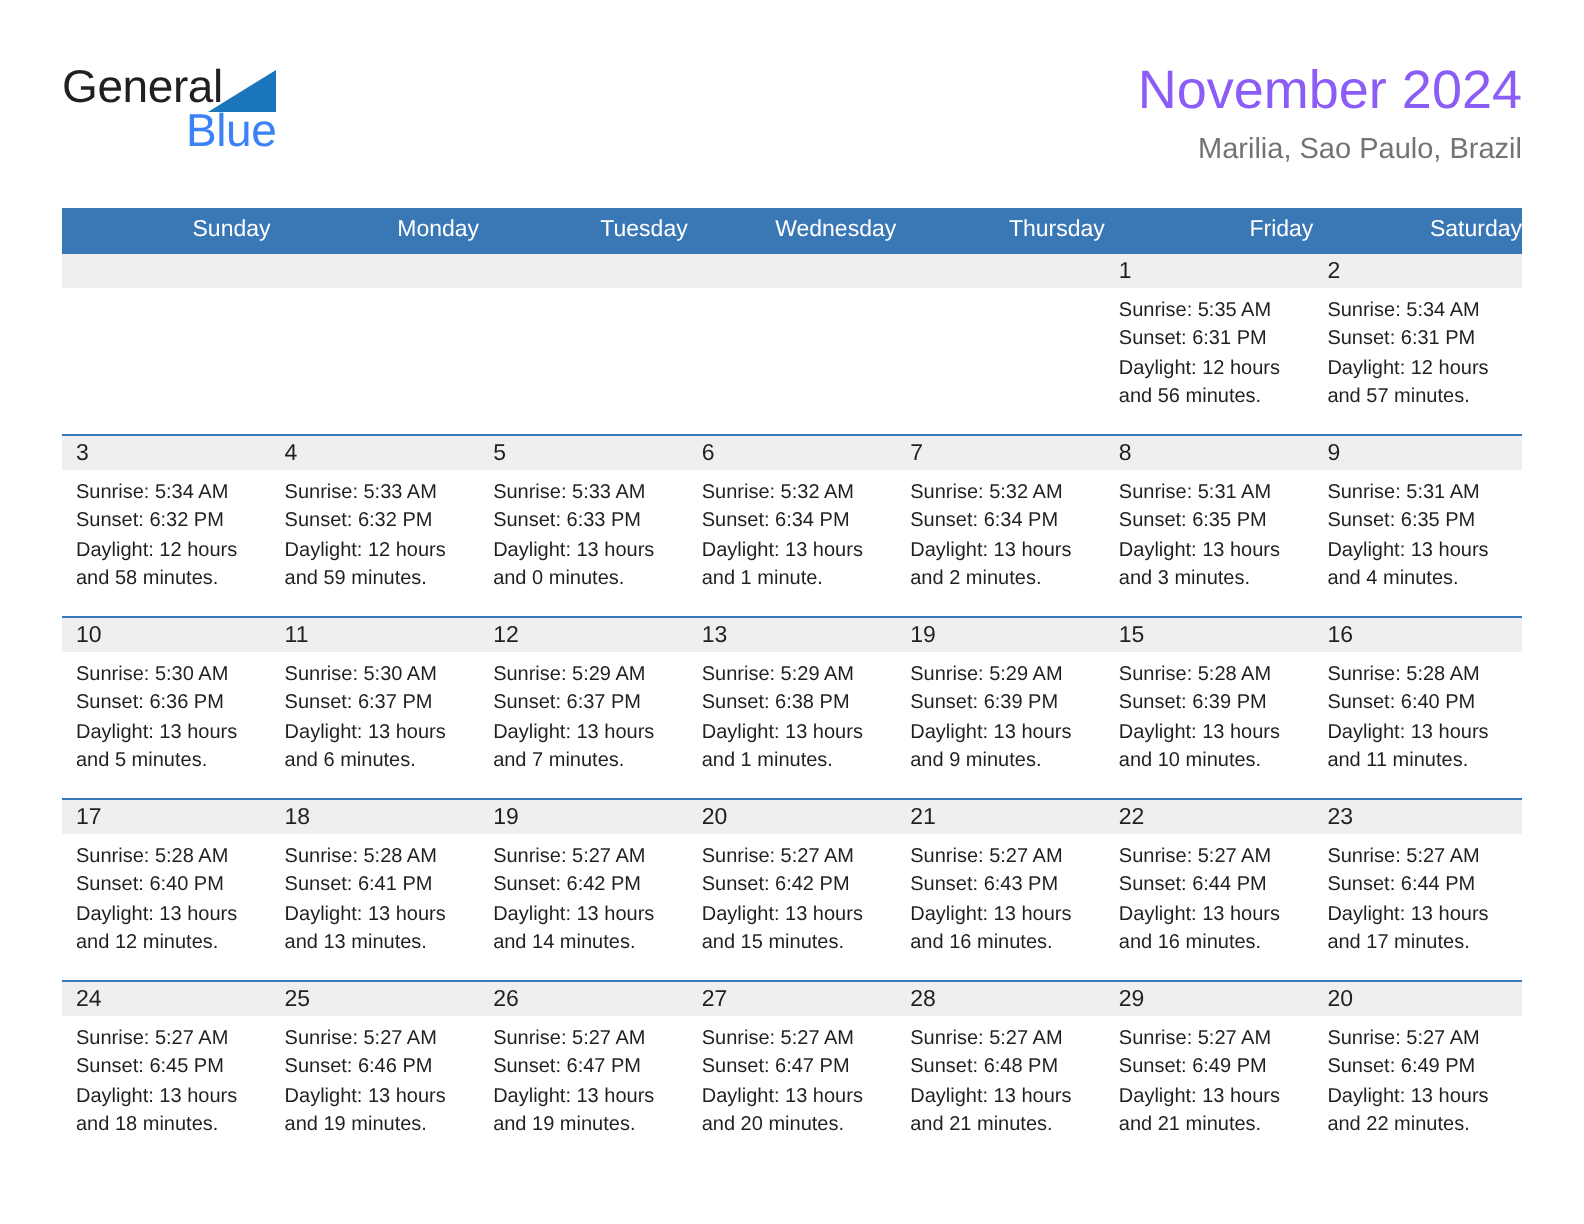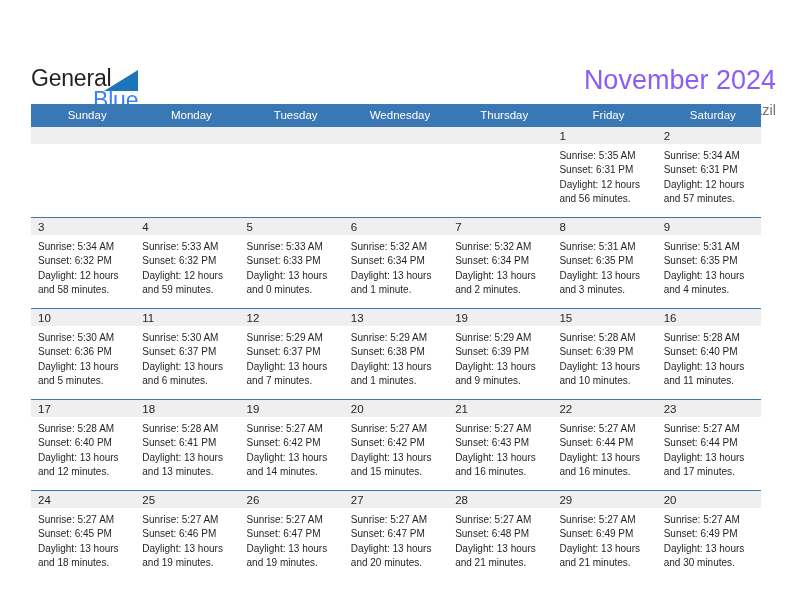--- a/index.html
+++ b/index.html
@@ -19,23 +19,22 @@
     width: 792px;
     height: 612px;
     box-sizing: border-box;
   }
 
   
   .masthead {
     position: absolute;
     left: 31px;
     top: 30px;
-    right: 16px;
+    right: 31px;
     height: 64px;
-    margin-top: 35px;
   }
   .brand {
     position: absolute;
     left: 0;
     top: 0;
     width: 220px;
     height: 58px;
   }
   .brand-general {
     position: absolute;
@@ -91,21 +90,21 @@
     top: 104px;
     width: 730px;
     border-collapse: collapse;
     table-layout: fixed;
   }
   .calendar th {
     background: #3a77b5;
     color: #ffffff;
     font-weight: normal;
     font-size: 11.5px;
-    text-align: center;
+    text-align: right;
     padding: 5px 0 5px 8px;
     height: 20px;
     box-sizing: border-box;
   }
   .calendar td {
     width: 104.28px;
     height: 90px;
     vertical-align: top;
     padding: 0;
     border-top: 1.6px solid #3a77b5;
@@ -526,21 +525,21 @@
               </div>
             </div>
           </td>
           <td>
             <div class="daycell">
               <div class="daynum-band">20</div>
               <div class="details">
                 <div>Sunrise: 5:27 AM</div>
                 <div>Sunset: 6:49 PM</div>
                 <div>Daylight: 13 hours</div>
-                <div>and 30 minutes.</div>
+                <div>and 22 minutes.</div>
               </div>
             </div>
           </td>
         </tr>
       </tbody>
   </table>
 
 </div>
 
 </body></html>

